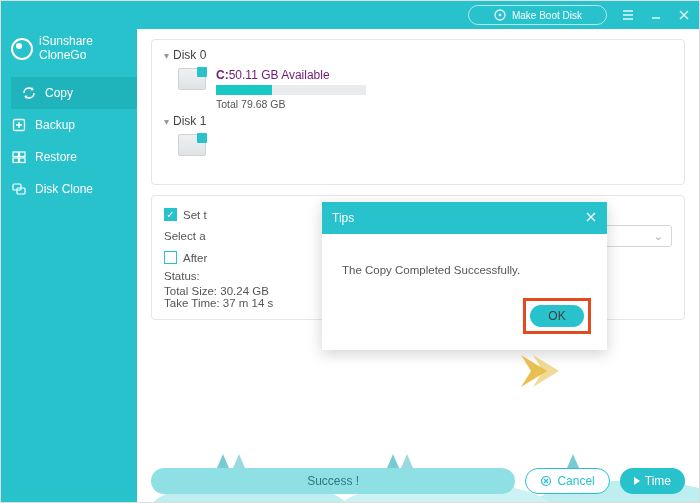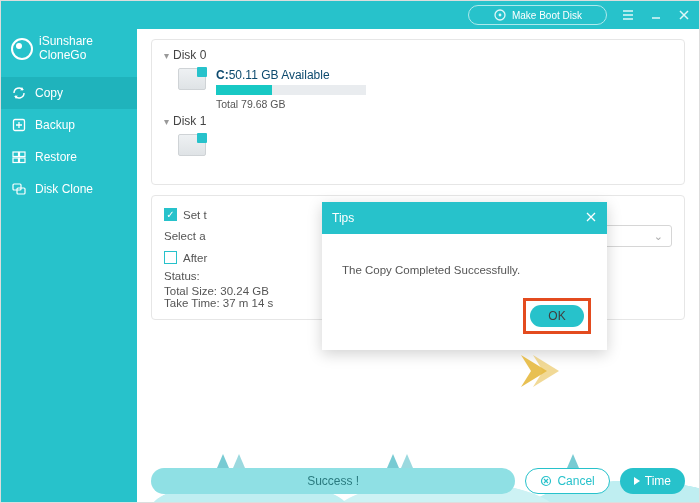--- a/index.html
+++ b/index.html
@@ -8,32 +8,32 @@
   .titlebar { height: 28px; background: #27c2cb; display: flex; align-items: center; justify-content: flex-end; padding: 0 8px; gap: 14px; }
   .make-boot { border: 1px solid #aee9ec; border-radius: 11px; height: 20px; padding: 0 24px; display: flex; align-items: center; gap: 5px; color: #fff; font-size: 10px; }
   .tb-icon { width: 14px; height: 14px; display: inline-flex; align-items: center; justify-content: center; color: #d9f6f7; }
   .body { flex: 1; display: flex; min-height: 0; }
   .sidebar { width: 136px; background: #27c2cb; display: flex; flex-direction: column; padding-top: 0; }
   .logo { display: flex; align-items: center; gap: 6px; padding: 6px 8px 14px 10px; color: #fff; }
   .logo-mark { width: 22px; height: 22px; border: 2px solid #fff; border-radius: 50%; position: relative; }
   .logo-mark::before { content: ""; position: absolute; left: 3px; top: 3px; width: 6px; height: 6px; border-radius: 50%; background: #fff; }
   .logo-text { font-size: 12px; line-height: 1.15; }
   .nav-item { display: flex; align-items: center; gap: 8px; padding: 8px 10px; color: #fff; font-size: 12px; }
-  .nav-item.active { background: #1fb3bc; }
+  .nav-item.active { background: #1fb3bc; margin-left: 10px; }
   .nav-icon { width: 16px; height: 16px; display: inline-flex; align-items: center; justify-content: center; }
   .main { flex: 1; background: #fff; position: relative; display: flex; flex-direction: column; }
   .content { flex: 1; padding: 10px 14px 0 14px; overflow: hidden; }
   .panel { border: 1px solid #e6e6e6; border-radius: 4px; padding: 8px 12px 10px 12px; margin-bottom: 10px; }
   .disk-header { display: flex; align-items: center; gap: 4px; font-size: 12px; color: #444; }
   .chev { color: #999; font-size: 10px; }
   .part-row { display: flex; align-items: flex-start; gap: 10px; margin: 6px 0 4px 14px; }
   .drive-icon { width: 28px; height: 22px; background: linear-gradient(#eef1f3, #dfe3e6); border: 1px solid #cfd3d6; border-radius: 2px; position: relative; }
   .drive-icon::after { content: ""; position: absolute; right: -2px; top: -2px; width: 10px; height: 10px; background: #27c2cb; border-radius: 1px; }
   .part-info { font-size: 10.5px; color: #555; min-width: 150px; }
-  .part-title { font-size: 12px; color: #0c4a6e; }
+  .part-title { font-size: 12px; color: #701a75; }
   .bar { width: 150px; height: 10px; background: #e9ecef; margin: 3px 0; position: relative; }
   .bar-fill { position: absolute; left: 0; top: 0; bottom: 0; background: #18c8c4; }
   .options .row { display: flex; align-items: center; gap: 6px; font-size: 11.5px; color: #555; margin: 4px 0; }
   .chk { width: 13px; height: 13px; border: 1px solid #27c2cb; background: #27c2cb; display: inline-flex; align-items: center; justify-content: center; color: #fff; font-size: 10px; }
   .chk.empty { background: #fff; }
   .select { border: 1px solid #d6d6d6; height: 22px; width: 120px; border-radius: 3px; display: inline-flex; align-items: center; justify-content: flex-end; padding: 0 8px; color: #aaa; font-size: 11px; }
   .status { font-size: 11.5px; color: #555; }
   .status .grid { display: flex; gap: 120px; margin-top: 3px; }
   .footer { height: 70px; position: relative; }
   .hills { position: absolute; inset: 0; background:

